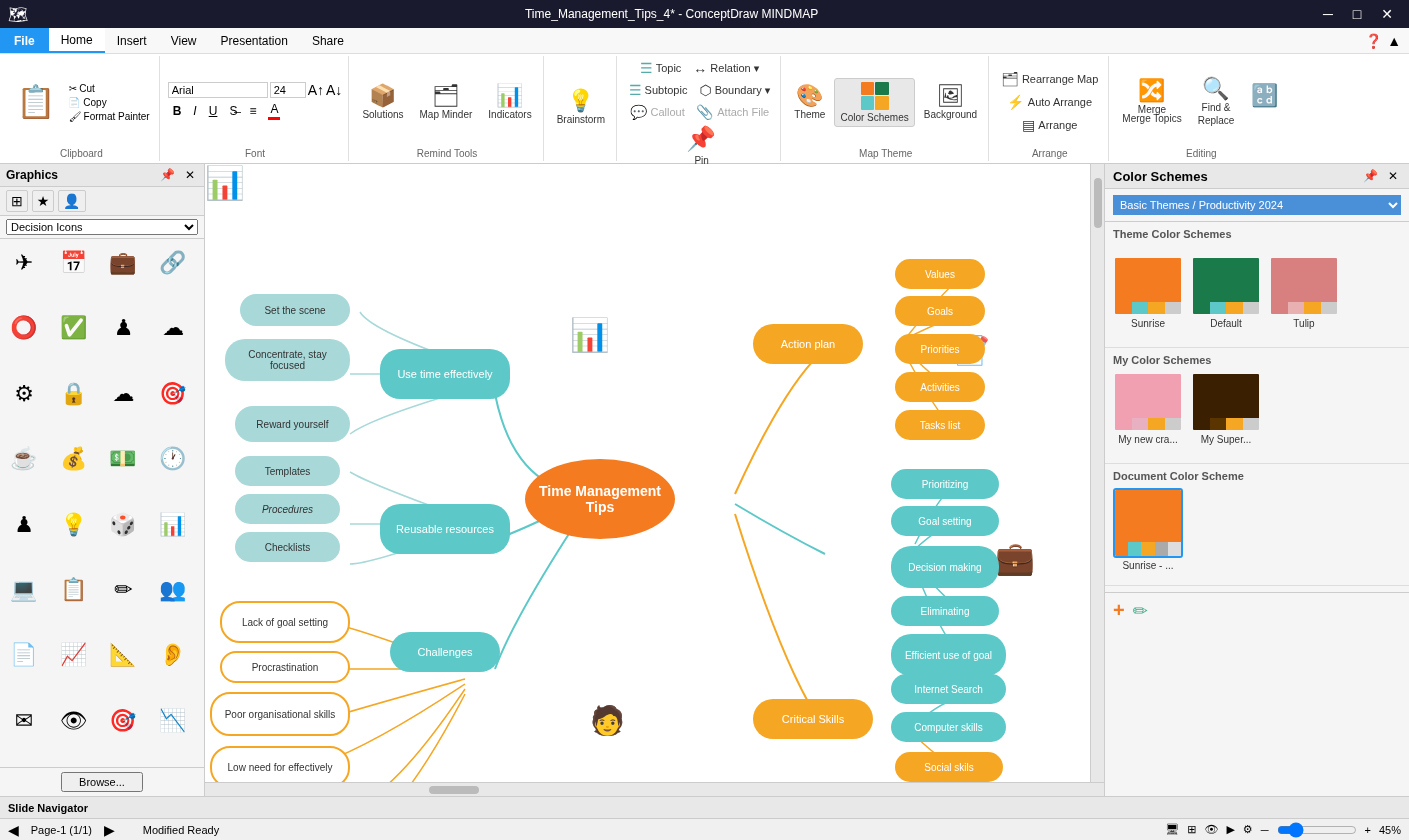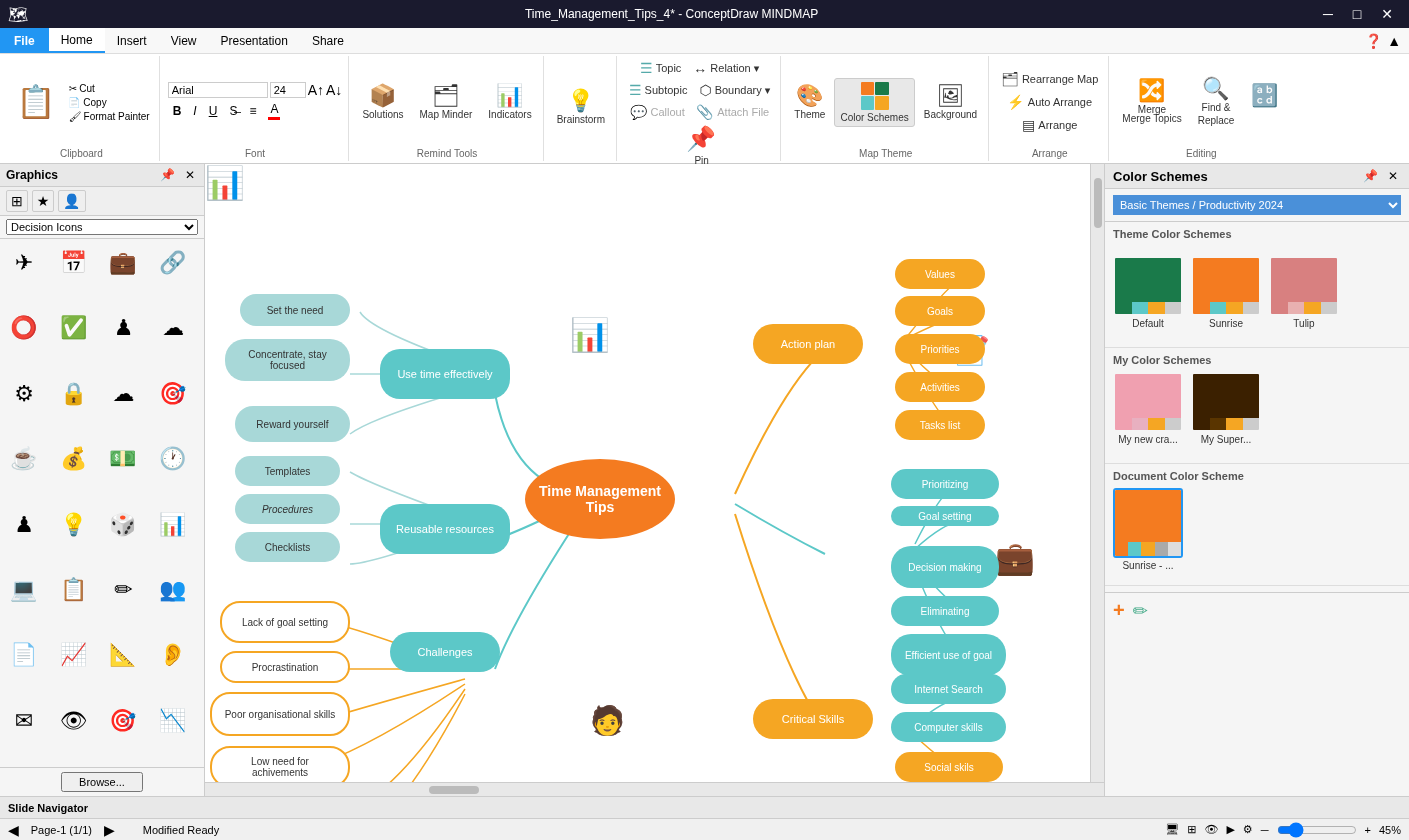--- a/index.html
+++ b/index.html
@@ -657,21 +657,21 @@
         <div style="position:absolute;left:790px;top:375px;font-size:32px;">💼</div>
 
         <div class="node node-central" style="left:320px;top:295px;width:150px;height:80px;font-size:14px;">
           Time Management Tips
         </div>
 
         <div class="node node-teal" style="left:175px;top:185px;width:130px;height:50px;font-size:11px;">
           Use time effectively
         </div>
         <div class="node node-light-teal" style="left:35px;top:130px;width:110px;height:32px;font-size:10px;">
-          Set the need
+          Set the scene
         </div>
         <div class="node node-light-teal" style="left:20px;top:175px;width:125px;height:42px;font-size:10px;text-align:center;">
           Concentrate, stay focused
         </div>
         <div class="node node-light-teal" style="left:30px;top:242px;width:115px;height:36px;font-size:10px;">
           Reward yourself
         </div>
 
         <div class="node node-teal" style="left:175px;top:340px;width:130px;height:50px;font-size:11px;">
           Reusable resources
@@ -692,21 +692,21 @@
         <div class="node node-outline-orange" style="left:15px;top:437px;width:130px;height:42px;font-size:10px;">
           Lack of goal setting
         </div>
         <div class="node node-outline-orange" style="left:15px;top:487px;width:130px;height:32px;font-size:10px;">
           Procrastination
         </div>
         <div class="node node-outline-orange" style="left:5px;top:528px;width:140px;height:44px;font-size:10px;">
           Poor organisational skills
         </div>
         <div class="node node-outline-orange" style="left:5px;top:582px;width:140px;height:42px;font-size:10px;">
-          Low need for achivements
+          Low need for effectively
         </div>
         <div class="node node-outline-orange" style="left:45px;top:630px;width:90px;height:32px;font-size:10px;">
           Anxiety
         </div>
 
         <div class="node node-orange" style="left:548px;top:160px;width:110px;height:40px;font-size:11px;">
           Action plan
         </div>
         <div class="node node-orange" style="left:690px;top:95px;width:90px;height:30px;font-size:10px;">
           Values
@@ -720,21 +720,21 @@
         <div class="node node-orange" style="left:690px;top:208px;width:90px;height:30px;font-size:10px;">
           Activities
         </div>
         <div class="node node-orange" style="left:690px;top:246px;width:90px;height:30px;font-size:10px;">
           Tasks list
         </div>
 
         <div class="node node-teal" style="left:686px;top:305px;width:108px;height:30px;font-size:10px;">
           Prioritizing
         </div>
-        <div class="node node-teal" style="left:686px;top:342px;width:108px;height:20px;font-size:10px;">
+        <div class="node node-teal" style="left:686px;top:342px;width:108px;height:30px;font-size:10px;">
           Goal setting
         </div>
         <div class="node node-teal" style="left:686px;top:382px;width:108px;height:42px;font-size:10px;">
           Decision making
         </div>
         <div class="node node-teal" style="left:686px;top:432px;width:108px;height:30px;font-size:10px;">
           Eliminating
         </div>
         <div class="node node-teal" style="left:686px;top:470px;width:115px;height:42px;font-size:10px;">
           Efficient use of goal
@@ -773,45 +773,45 @@
       </div>
     </div>
     <div id="cs-dropdown-row">
       <select style="width:100%;font-size:11px;padding:3px;background:#4a90d9;color:white;border:none;">
         <option>Basic Themes / Productivity 2024</option>
       </select>
     </div>
     <div id="cs-section">
       <h4>Theme Color Schemes</h4>
       <div class="cs-swatches-row">
+
+        <div class="cs-swatch">
+          <div class="cs-swatch-box">
+            <div class="cs-swatch-main" style="background:#f47b20;"></div>
+            <div class="cs-swatch-dots">
+              <div class="cs-swatch-dot" style="background:#f47b20;"></div>
+              <div class="cs-swatch-dot" style="background:#5cc8c8;"></div>
+              <div class="cs-swatch-dot" style="background:#f5a623;"></div>
+              <div class="cs-swatch-dot" style="background:#ccc;"></div>
+            </div>
+          </div>
+          <div class="cs-swatch-label">Sunrise</div>
+        </div>
 
         <div class="cs-swatch">
           <div class="cs-swatch-box">
             <div class="cs-swatch-main" style="background:#1a7a4a;"></div>
             <div class="cs-swatch-dots">
               <div class="cs-swatch-dot" style="background:#1a7a4a;"></div>
               <div class="cs-swatch-dot" style="background:#5cc8c8;"></div>
               <div class="cs-swatch-dot" style="background:#f5a623;"></div>
               <div class="cs-swatch-dot" style="background:#ccc;"></div>
             </div>
           </div>
           <div class="cs-swatch-label">Default</div>
-        </div>
-
-        <div class="cs-swatch">
-          <div class="cs-swatch-box">
-            <div class="cs-swatch-main" style="background:#f47b20;"></div>
-            <div class="cs-swatch-dots">
-              <div class="cs-swatch-dot" style="background:#f47b20;"></div>
-              <div class="cs-swatch-dot" style="background:#5cc8c8;"></div>
-              <div class="cs-swatch-dot" style="background:#f5a623;"></div>
-              <div class="cs-swatch-dot" style="background:#ccc;"></div>
-            </div>
-          </div>
-          <div class="cs-swatch-label">Sunrise</div>
         </div>
 
         <div class="cs-swatch">
           <div class="cs-swatch-box">
             <div class="cs-swatch-main" style="background:#d88080;"></div>
             <div class="cs-swatch-dots">
               <div class="cs-swatch-dot" style="background:#d88080;"></div>
               <div class="cs-swatch-dot" style="background:#e8b0b0;"></div>
               <div class="cs-swatch-dot" style="background:#f5a623;"></div>
               <div class="cs-swatch-dot" style="background:#ccc;"></div>

